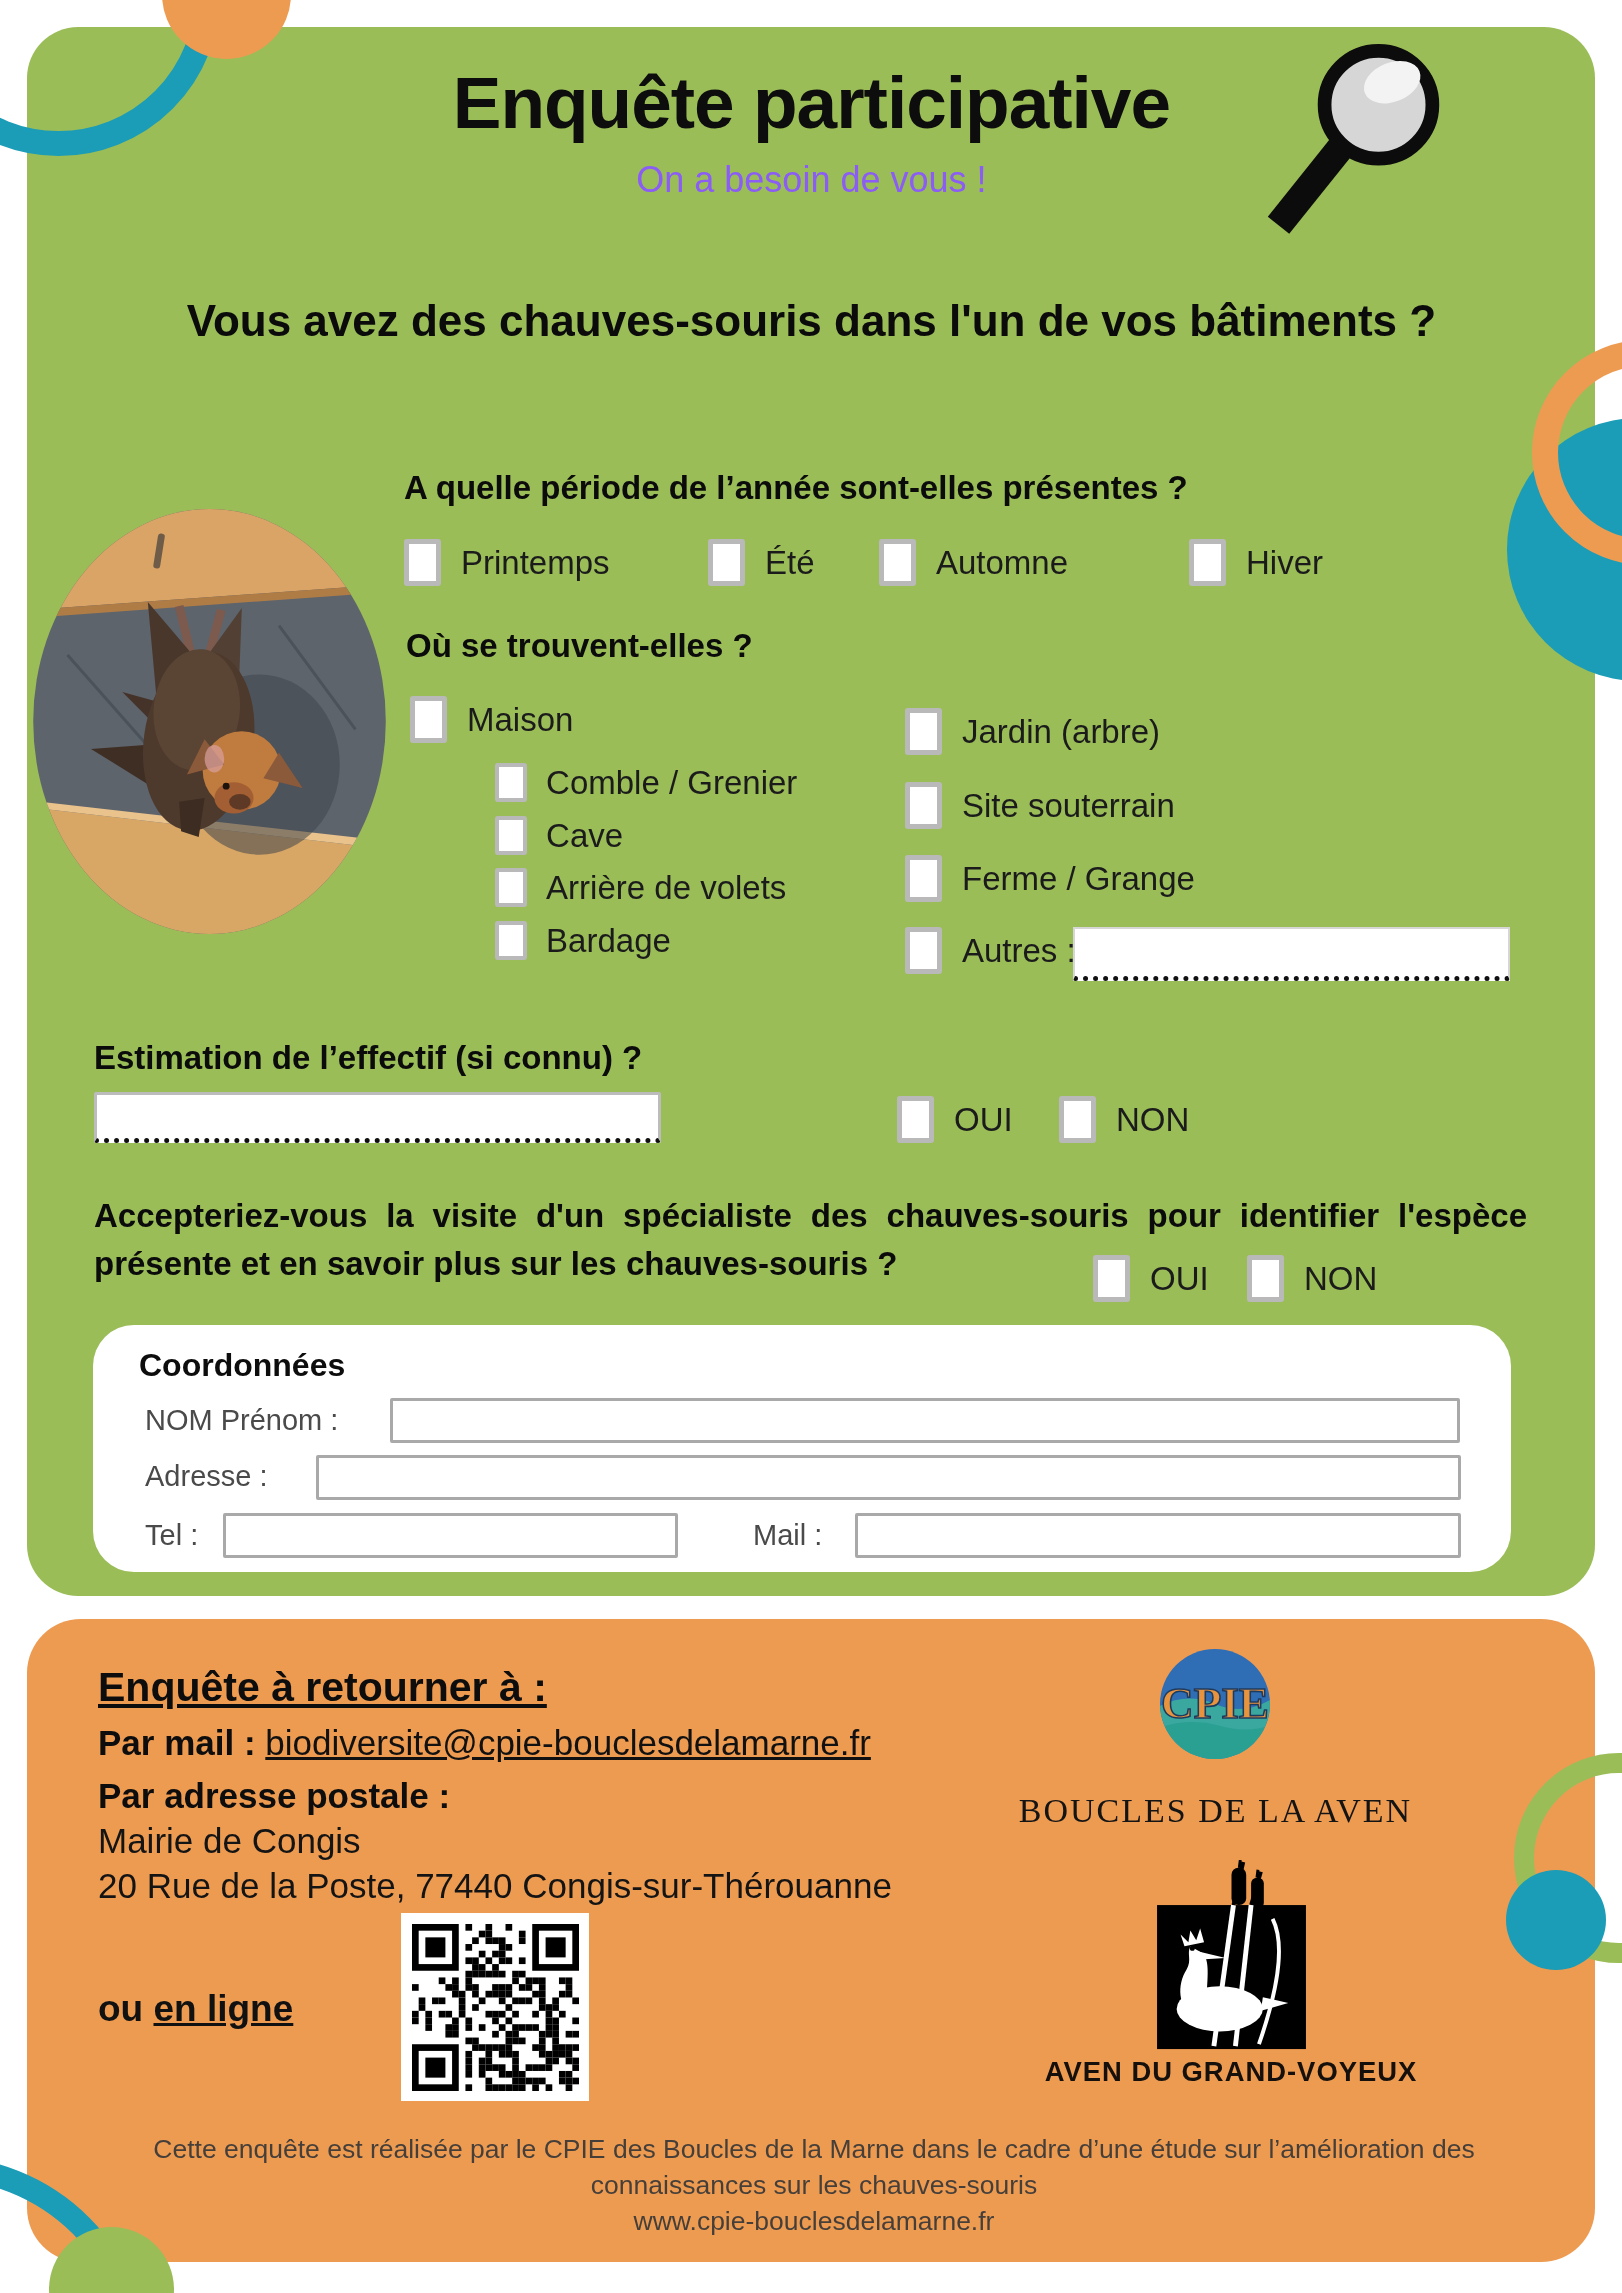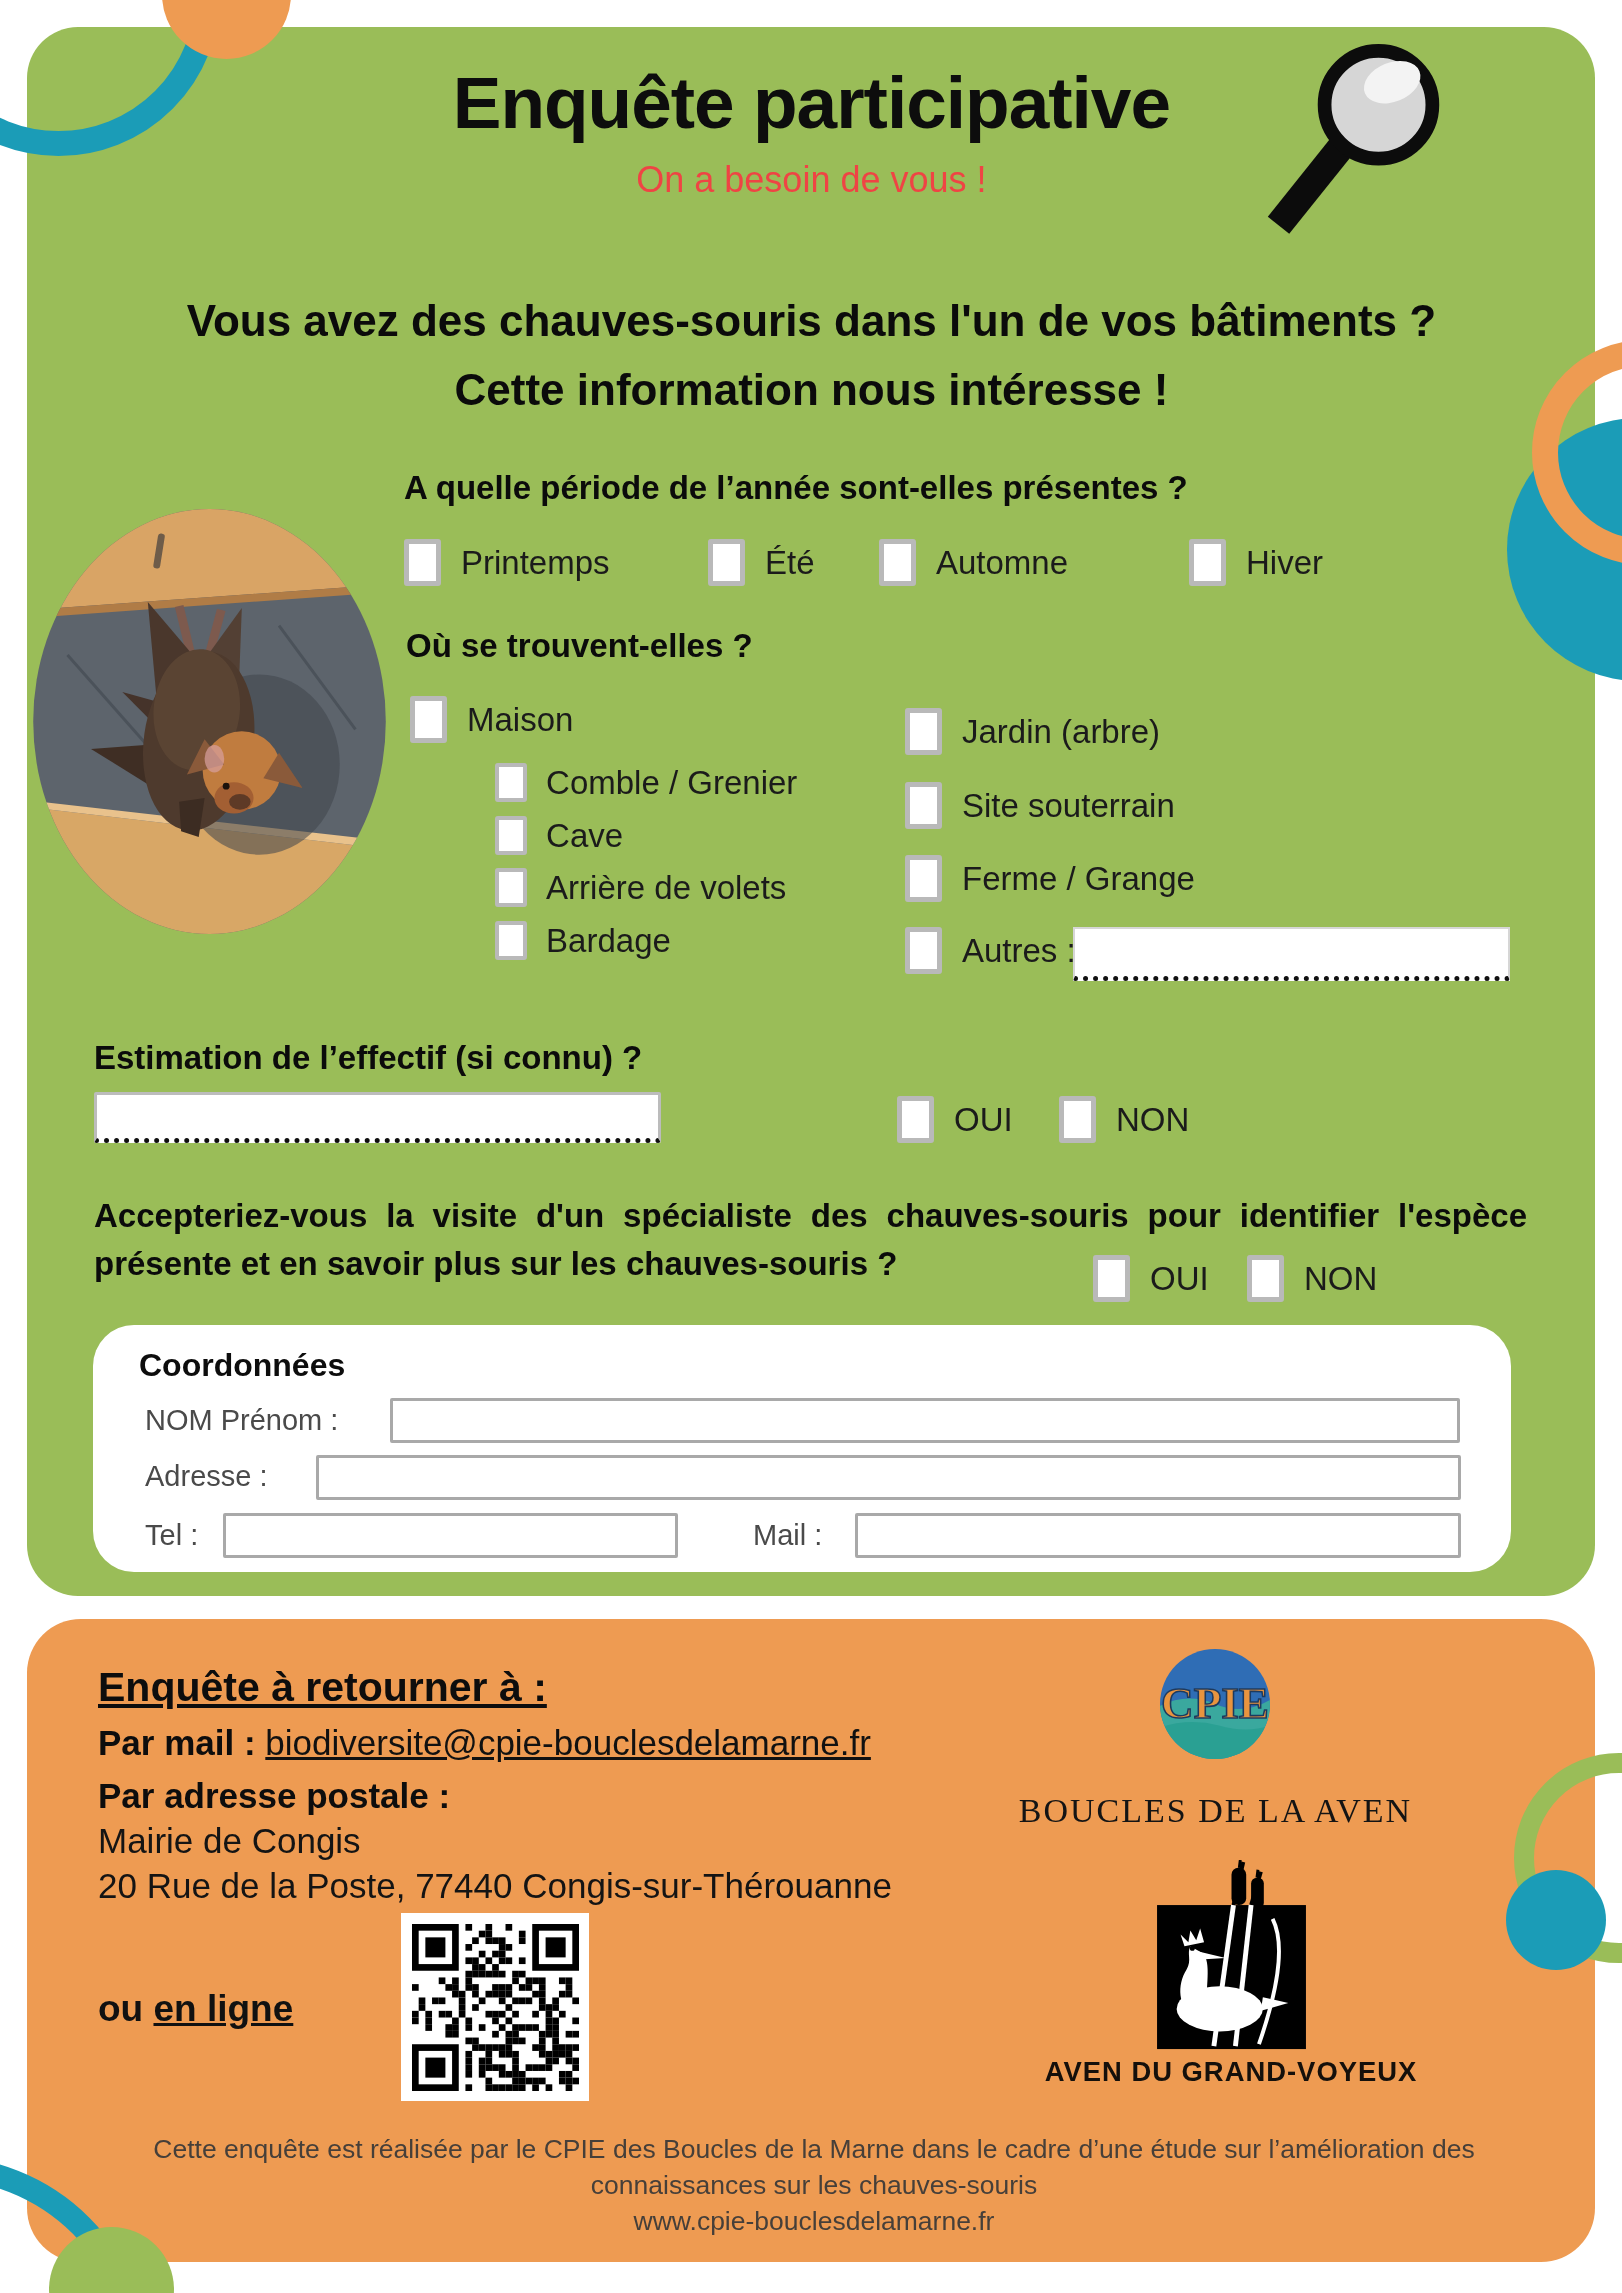--- a/index.html
+++ b/index.html
@@ -11,21 +11,21 @@
   .green-panel{left:27.4px;top:27.4px;width:1568px;height:1569px;background:#9abd58;border-radius:51px;}
   .orange-panel{left:27.4px;top:1619px;width:1568px;height:643px;background:#ee9b52;border-radius:54px;}
   .coord-panel{left:93px;top:1325px;width:1418px;height:247px;background:#ffffff;border-radius:41px;}
 
   
   .ring{border-radius:50%;box-sizing:border-box;}
   .disc{border-radius:50%;}
 
   
   .title{font-size:73px;font-weight:800;letter-spacing:-1px;text-align:center;color:#0d0d0d;}
-  .subtitle{font-size:36px;font-weight:400;text-align:center;color:#ef4444;}
+  .subtitle{font-size:36px;font-weight:400;text-align:center;color:#8b5cf6;}
   .headline{font-size:44px;font-weight:800;text-align:center;color:#0b0b0b;}
   .q{font-size:33px;font-weight:700;color:#0b0b0b;}
   .lbl{font-size:33px;font-weight:400;color:#1b1b1b;}
   .coord-lbl{font-size:29px;font-weight:400;color:#4a4a4a;}
 
   
   .cb{display:inline-block;width:27.4px;height:37px;background:#fff;border:5.9px solid #b9b9b9;border-radius:2.9px;}
   .cb.sm{width:23.5px;height:31px;border-width:4.9px;}
   .opt{display:flex;align-items:center;gap:19.6px;}
 
@@ -60,21 +60,20 @@
   <div class="abs title" style="left:27.4px;top:61px;width:1568px;">Enquête participative</div>
   <div class="abs subtitle" style="left:27.4px;top:159px;width:1568px;">On a besoin de vous !</div>
 
   <svg class="abs" style="left:1255px;top:37px;" width="196" height="206" viewBox="0 0 200 210">
     <line x1="88" y1="112" x2="24" y2="192" stroke="#0c0c0c" stroke-width="28"></line>
     <circle cx="126" cy="69" r="55" fill="#d6d6d6" stroke="#0c0c0c" stroke-width="14"></circle>
     <ellipse cx="140" cy="46" rx="30" ry="20" fill="#f3f3f3" transform="rotate(-22 140 46)"></ellipse>
   </svg>
 
   <div class="abs headline" style="left:57px;top:296px;width:1509px;">Vous avez des chauves-souris dans l'un de vos bâtiments ?</div>
-  <div class="abs headline" style="left:57px;top:365px;width:1509px;">Cette information nous intéresse !</div>
 
   <div class="abs q" style="left:404px;top:469px;">A quelle période de l’année sont-elles présentes ?</div>
 
   <div class="abs opt" style="left:404px;top:539px;">
     <span class="cb"></span>
     <span class="lbl">Printemps</span>
   </div>
   <div class="abs opt" style="left:708px;top:539px;">
     <span class="cb"></span>
     <span class="lbl">Été</span>

